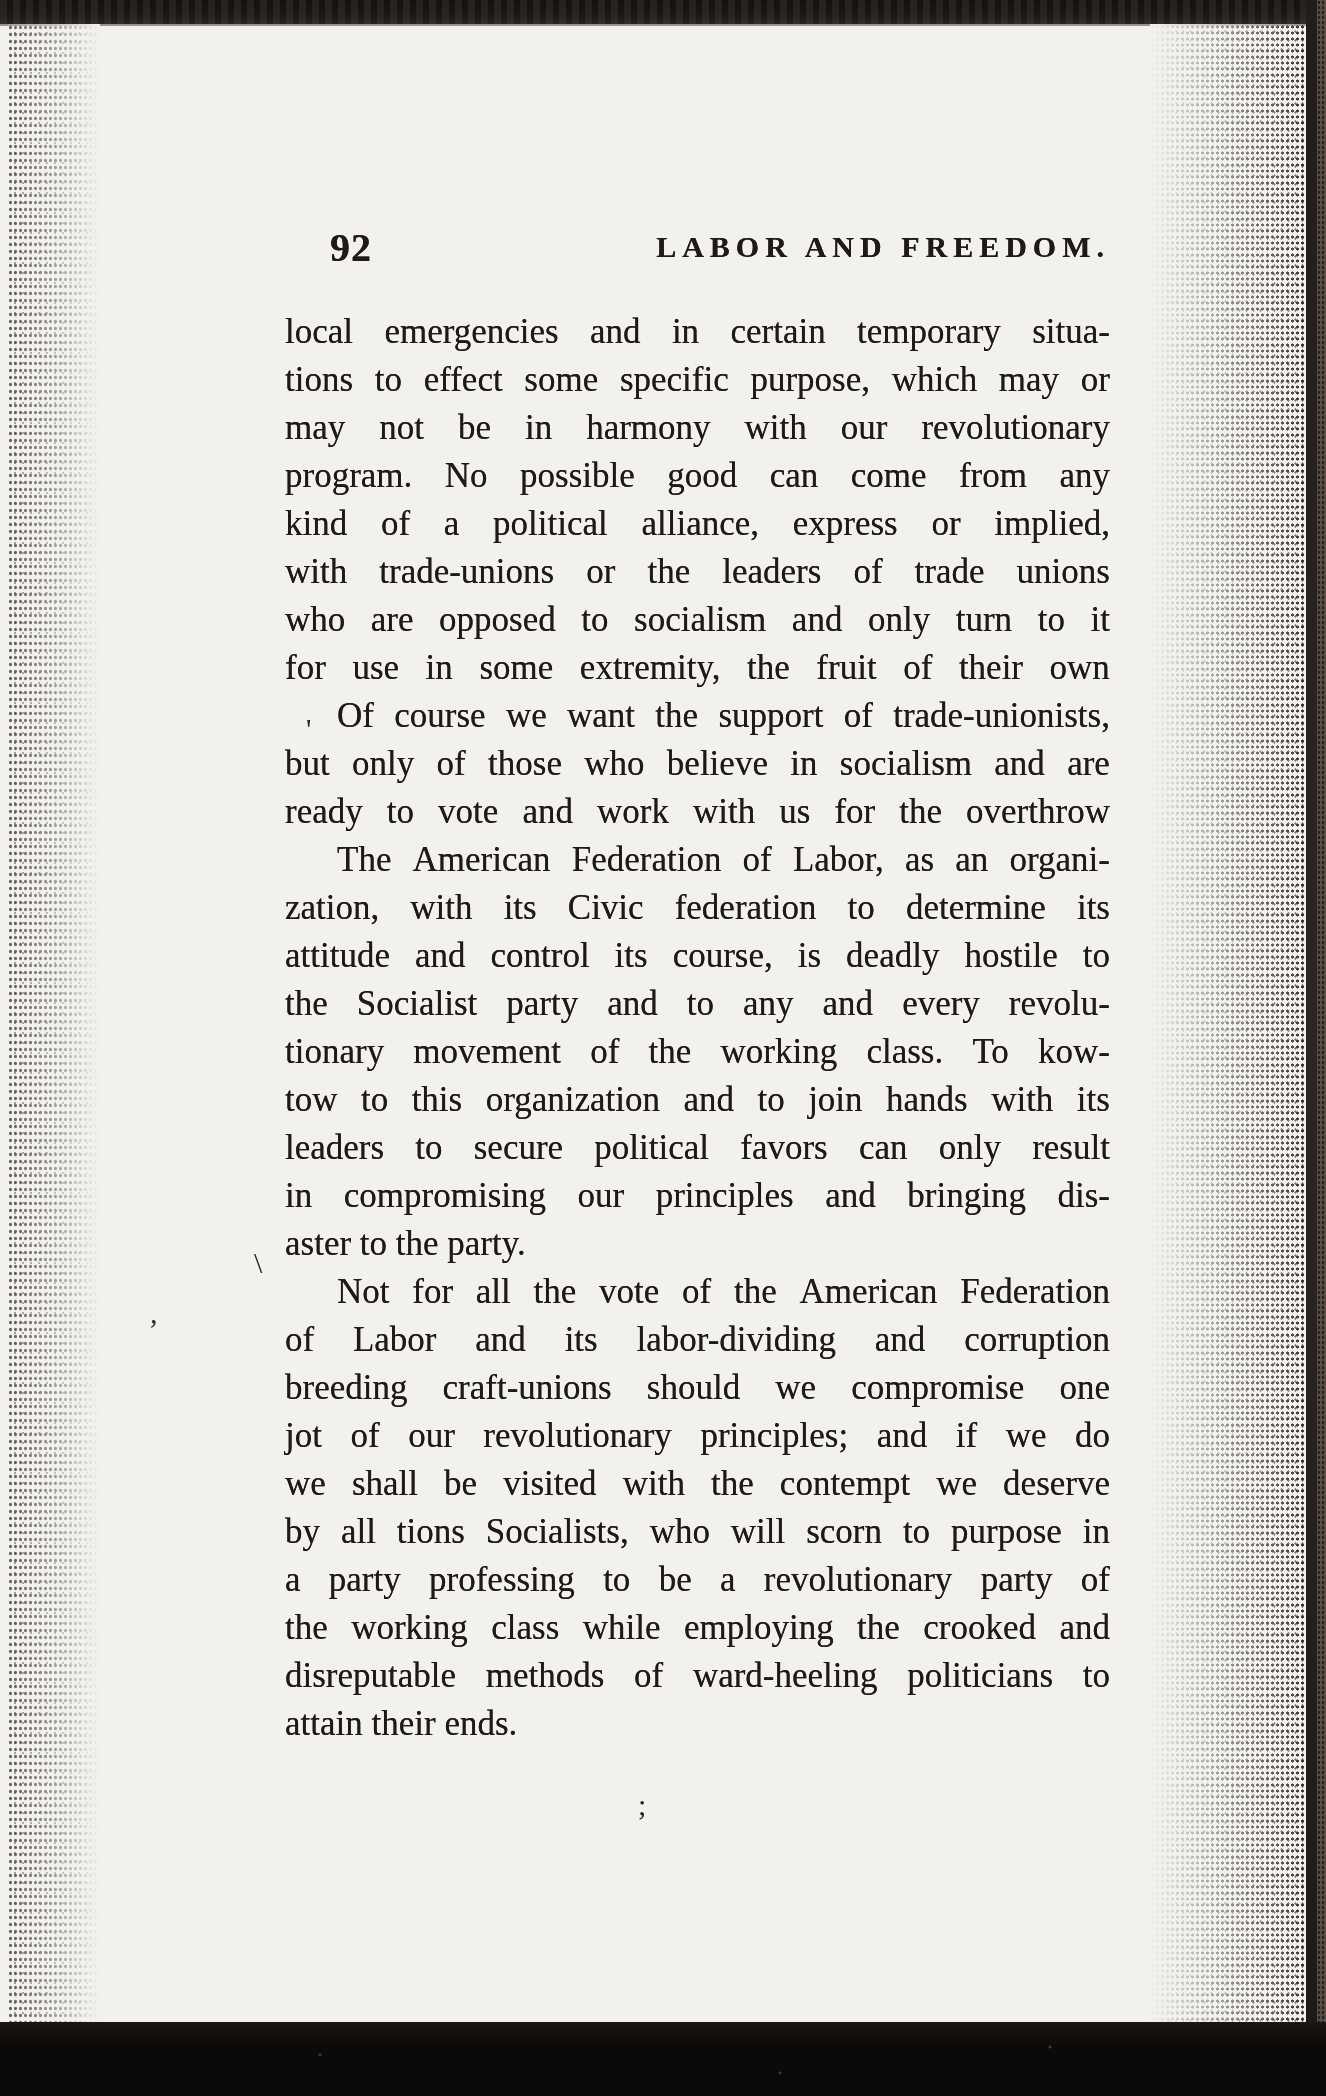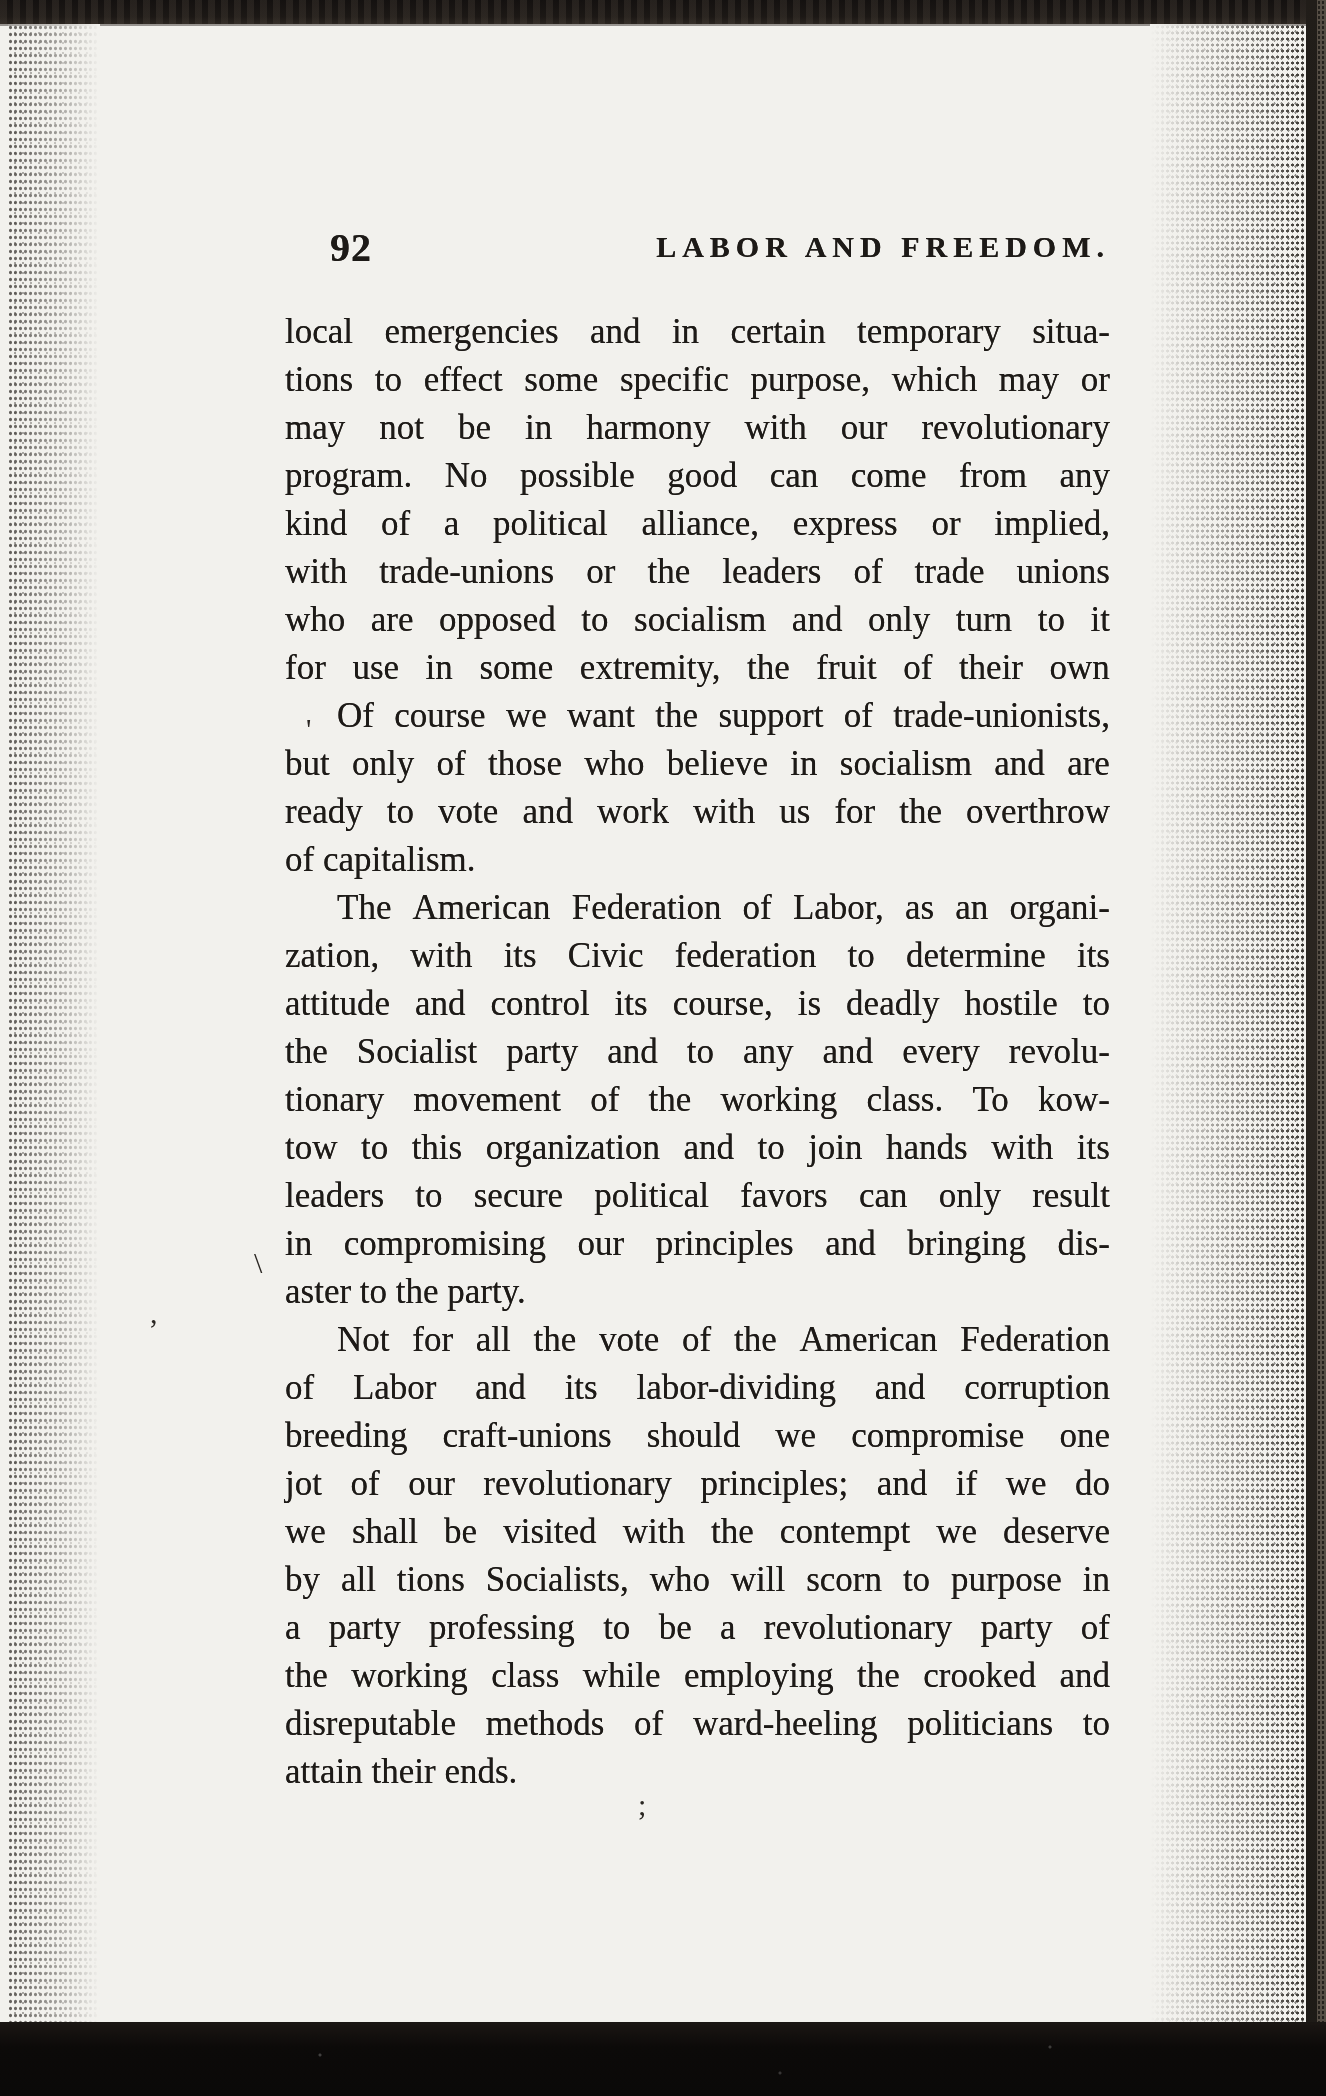--- a/index.html
+++ b/index.html
@@ -216,21 +216,20 @@
           <span>to</span>
           <span>vote</span>
           <span>and</span>
           <span>work</span>
           <span>with</span>
           <span>us</span>
           <span>for</span>
           <span>the</span>
           <span>overthrow</span>
         </div>
-        <div class="line last">of capitalism.</div>
       </div>
       <div class="para indent">
         <div class="line">
           <span>The</span>
           <span>American</span>
           <span>Federation</span>
           <span>of</span>
           <span>Labor,</span>
           <span>as</span>
           <span>an</span>

